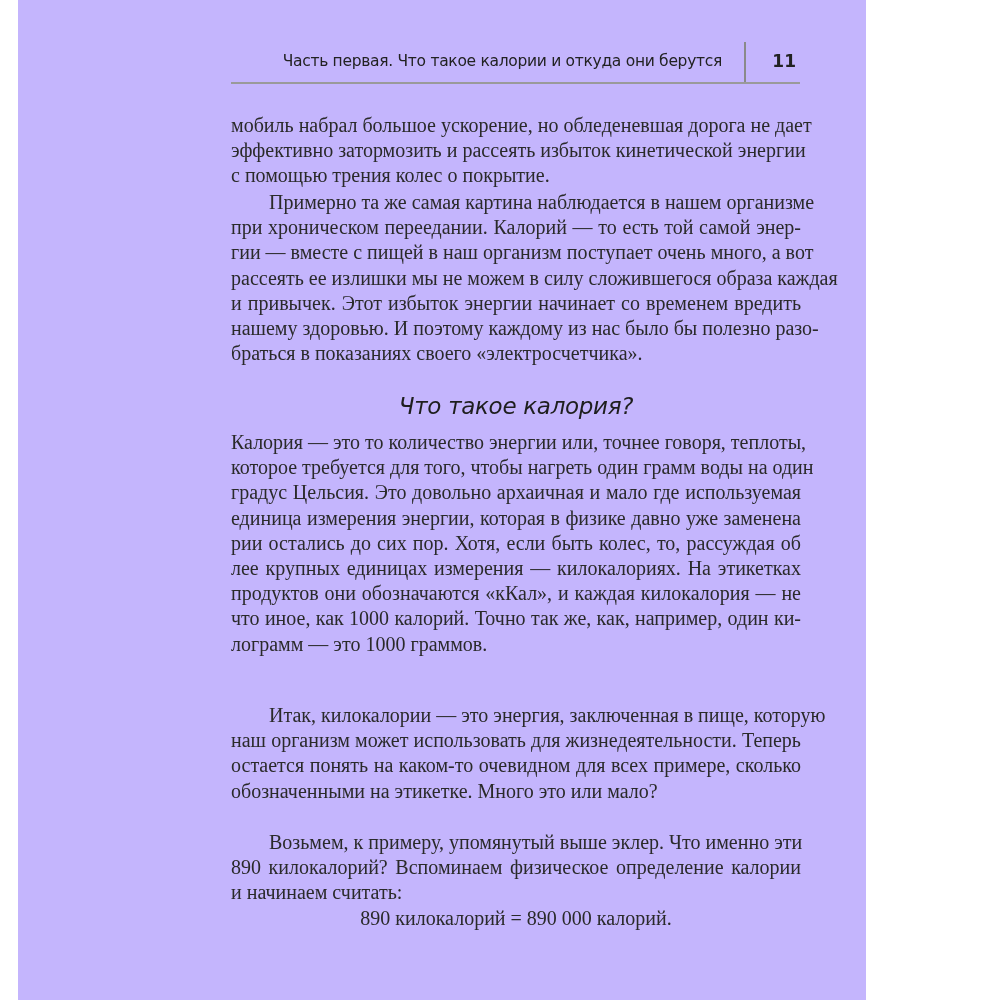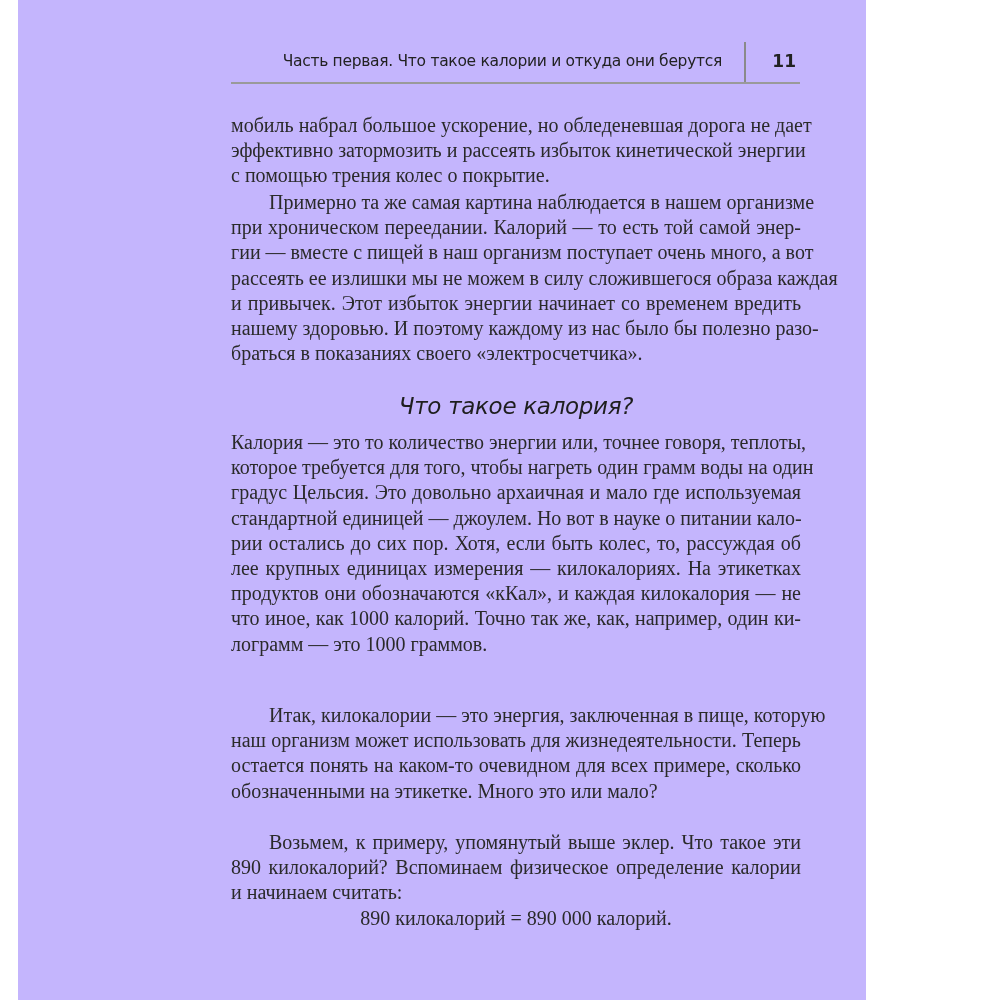--- a/index.html
+++ b/index.html
@@ -60,35 +60,35 @@
     <span class="line">нашему здоровью. И поэтому каждому из нас было бы полезно разо-</span>
     <span class="line last">браться в показаниях своего «электросчетчика».</span>
   </div>
 
   <div class="heading">Что такое калория?</div>
 
   <div class="body-text" style="top:430px;">
     <span class="line">Калория — это то количество энергии или, точнее говоря, теплоты,</span>
     <span class="line">которое требуется для того, чтобы нагреть один грамм воды на один</span>
     <span class="line">градус Цельсия. Это довольно архаичная и мало где используемая</span>
-    <span class="line">стандартной единицей — джоулем. Но вот в науке о питании кало-</span>
+    <span class="line">единица измерения энергии, которая в физике давно уже заменена</span>
     <span class="line">рии остались до сих пор. Хотя, если быть колес, то, рассуждая об</span>
     <span class="line">лее крупных единицах измерения — килокалориях. На этикетках</span>
     <span class="line">продуктов они обозначаются «кКал», и каждая килокалория — не</span>
     <span class="line">что иное, как 1000 калорий. Точно так же, как, например, один ки-</span>
     <span class="line last">лограмм — это 1000 граммов.</span>
   </div>
 
   <div class="body-text" style="top:703px;">
     <span class="line indent">Итак, килокалории — это энергия, заключенная в пище, которую</span>
     <span class="line">наш организм может использовать для жизнедеятельности. Теперь</span>
     <span class="line">остается понять на каком-то очевидном для всех примере, сколько</span>
     <span class="line last">обозначенными на этикетке. Много это или мало?</span>
   </div>
 
   <div class="body-text" style="top:830px;">
-    <span class="line indent">Возьмем, к примеру, упомянутый выше эклер. Что такое эти</span>
+    <span class="line indent">Возьмем, к примеру, упомянутый выше эклер. Что именно эти</span>
     <span class="line">890 килокалорий? Вспоминаем физическое определение калории</span>
     <span class="line last">и начинаем считать:</span>
     <span class="line center">890 килокалорий = 890 000 калорий.</span>
   </div>
 
 </div>
 
 </body></html>

